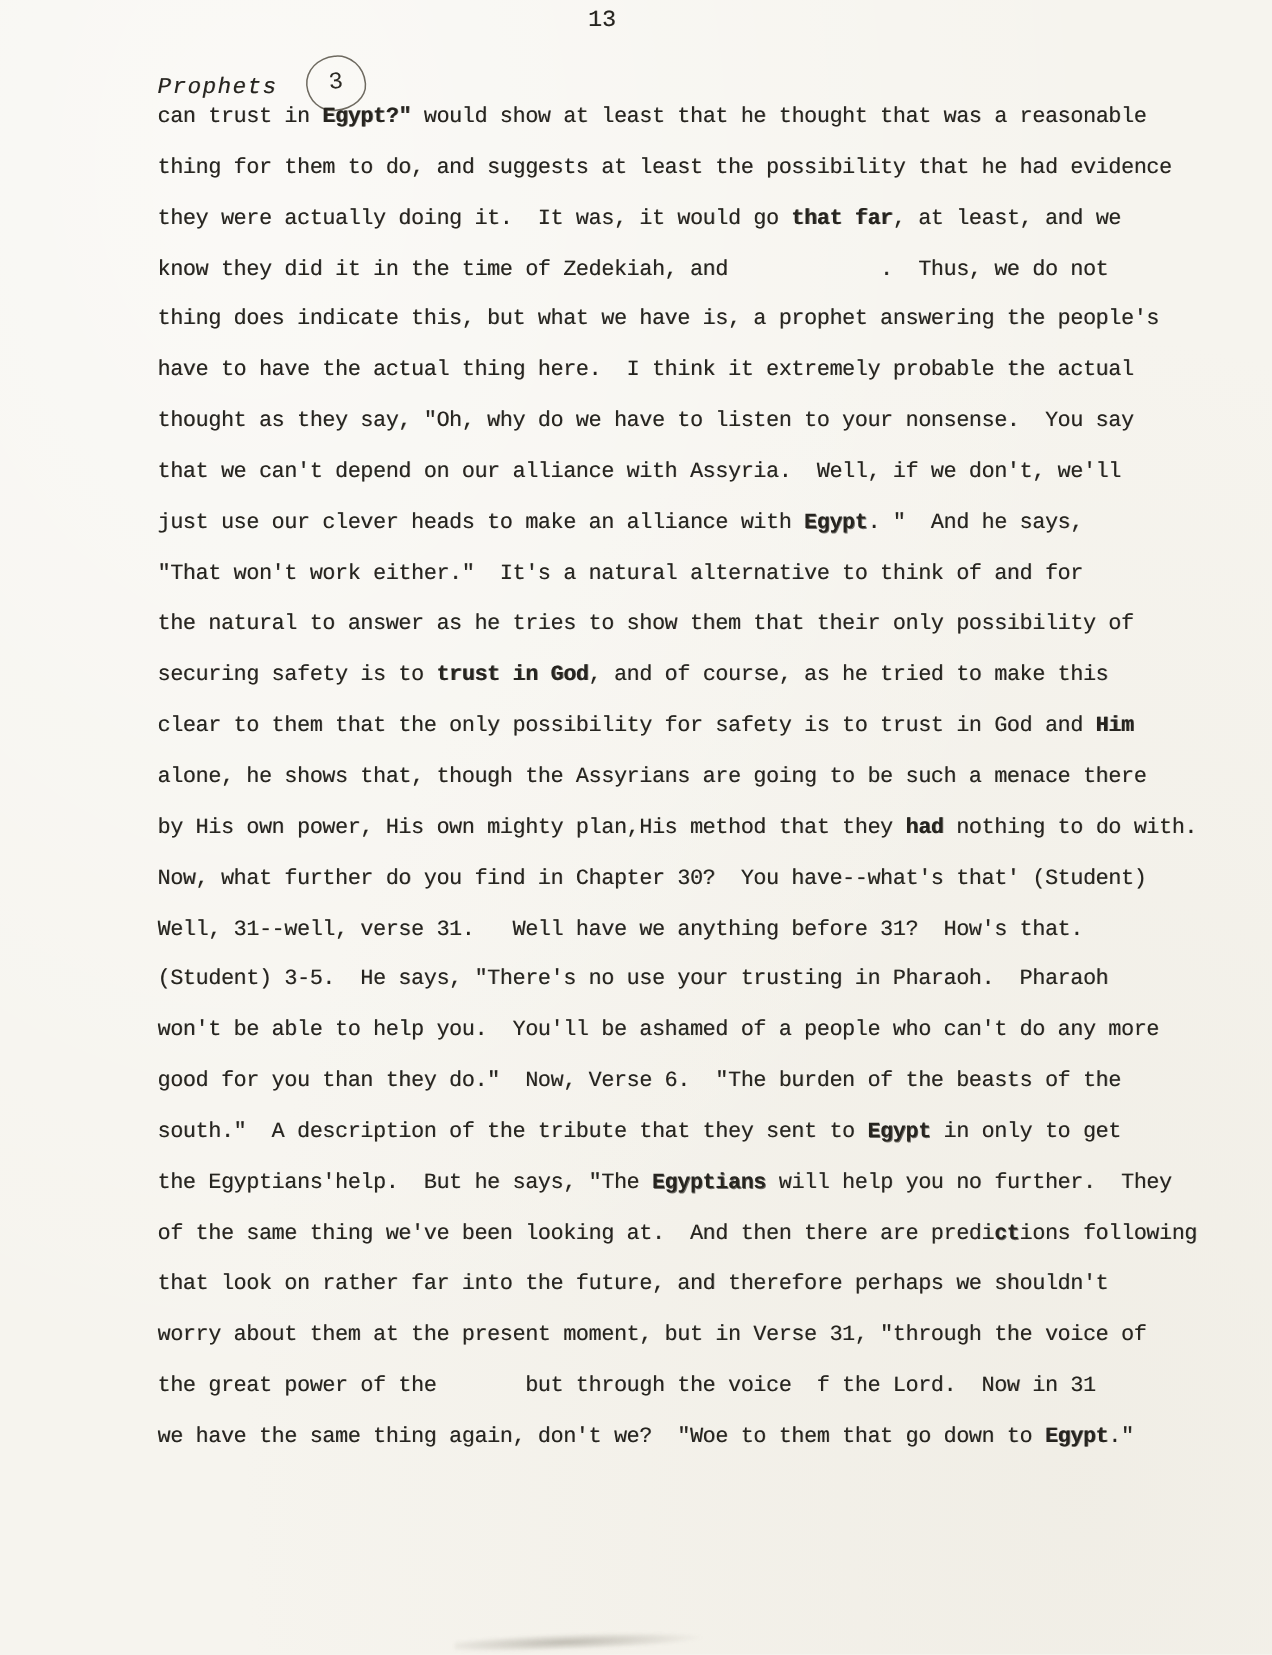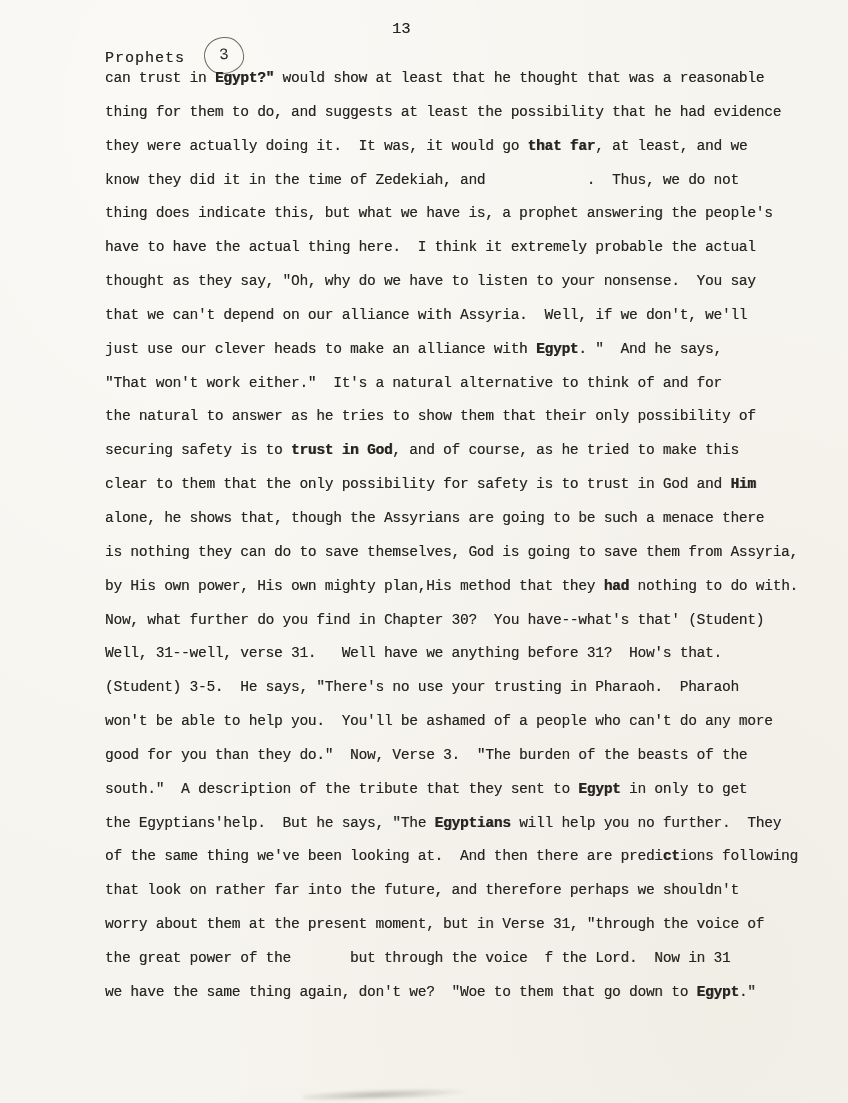--- a/index.html
+++ b/index.html
@@ -18,32 +18,33 @@
   
   .paper {
     position: absolute;
     inset: 0;
     background:
       radial-gradient(ellipse at 20% 10%, rgba(255,255,255,0.5), rgba(255,255,255,0) 60%),
       radial-gradient(ellipse at 85% 90%, rgba(230,226,214,0.35), rgba(230,226,214,0) 55%);
   }
   .page-number {
     position: absolute;
-    top: 20px;
+    top: 4px;
     left: 392px;
     font-size: 15.5px;
     text-shadow: 0.3px 0.3px 0 rgba(38,36,31,0.5);
   }
   .header-label {
     position: absolute;
     top: 50px;
     left: 105px;
     font-size: 15px;
     letter-spacing: 1px;
     text-shadow: 0.3px 0.3px 0 rgba(38,36,31,0.5);
+    font-style: italic;
   }
   .circled-number {
     position: absolute;
     top: 37px;
     left: 204px;
     width: 38px;
     height: 35px;
     border: 1.6px solid #6e6a60;
     border-radius: 52% 48% 55% 45% / 50% 55% 45% 52%;
     text-align: center;
@@ -100,27 +101,26 @@
     <div class="line"><span>thing does indicate this, but what we have is, a prophet answering the people's</span></div>
     <div class="line"><span>have to have the actual thing here.  I think it extremely probable the actual</span></div>
     <div class="line"><span>thought as they say, "Oh, why do we have to listen to your nonsense.  You say</span></div>
     <div class="line"><span>that we can't depend on our alliance with Assyria.  Well, if we don't, we'll</span></div>
     <div class="line"><span>just use our clever heads to make an alliance with </span><span class="bold">Egypt</span><span>. "  And he says,</span></div>
     <div class="line"><span>"That won't work either."  It's a natural alternative to think of and for</span></div>
     <div class="line"><span>the natural to answer as he tries to show them that their only possibility of</span></div>
     <div class="line"><span>securing safety is to </span><span class="bold">trust in God</span><span>, and of course, as he tried to make this</span></div>
     <div class="line"><span>clear to them that the only possibility for safety is to trust in God and </span><span class="bold">Him</span></div>
     <div class="line"><span>alone, he shows that, though the Assyrians are going to be such a menace there</span></div>
-    <div class="line"><span>is nothing they can do to save themselves, God is going to save them from Assyria,</span></div>
     <div class="line"><span>by His own power, His own mighty plan,His method that they </span><span class="bold">had</span><span> nothing to do with.</span></div>
     <div class="line"><span>Now, what further do you find in Chapter 30?  You have--what's that' (Student)</span></div>
     <div class="line"><span>Well, 31--well, verse 31.   Well have we anything before 31?  How's that.</span></div>
     <div class="line"><span>(Student) 3-5.  He says, "There's no use your trusting in Pharaoh.  Pharaoh</span></div>
     <div class="line"><span>won't be able to help you.  You'll be ashamed of a people who can't do any more</span></div>
-    <div class="line"><span>good for you than they do."  Now, Verse 3.  "The burden of the beasts of the</span></div>
+    <div class="line"><span>good for you than they do."  Now, Verse 6.  "The burden of the beasts of the</span></div>
     <div class="line"><span>south."  A description of the tribute that they sent to </span><span class="bold">Egypt</span><span> in only to get</span></div>
     <div class="line"><span>the Egyptians'help.  But he says, "The </span><span class="bold">Egyptians</span><span> will help you no further.  They</span></div>
     <div class="line"><span>of the same thing we've been looking at.  And then there are predi</span><span class="bold">ct</span><span>ions following</span></div>
     <div class="line"><span>that look on rather far into the future, and therefore perhaps we shouldn't</span></div>
     <div class="line"><span>worry about them at the present moment, but in Verse 31, "through the voice of</span></div>
     <div class="line"><span>the great power of the       but through the voice  f the Lord.  Now in 31</span></div>
     <div class="line"><span>we have the same thing again, don't we?  "Woe to them that go down to </span><span class="bold">Egypt</span><span>."</span></div>
   </div>
 
 <div class="bottom-smudge"></div>

